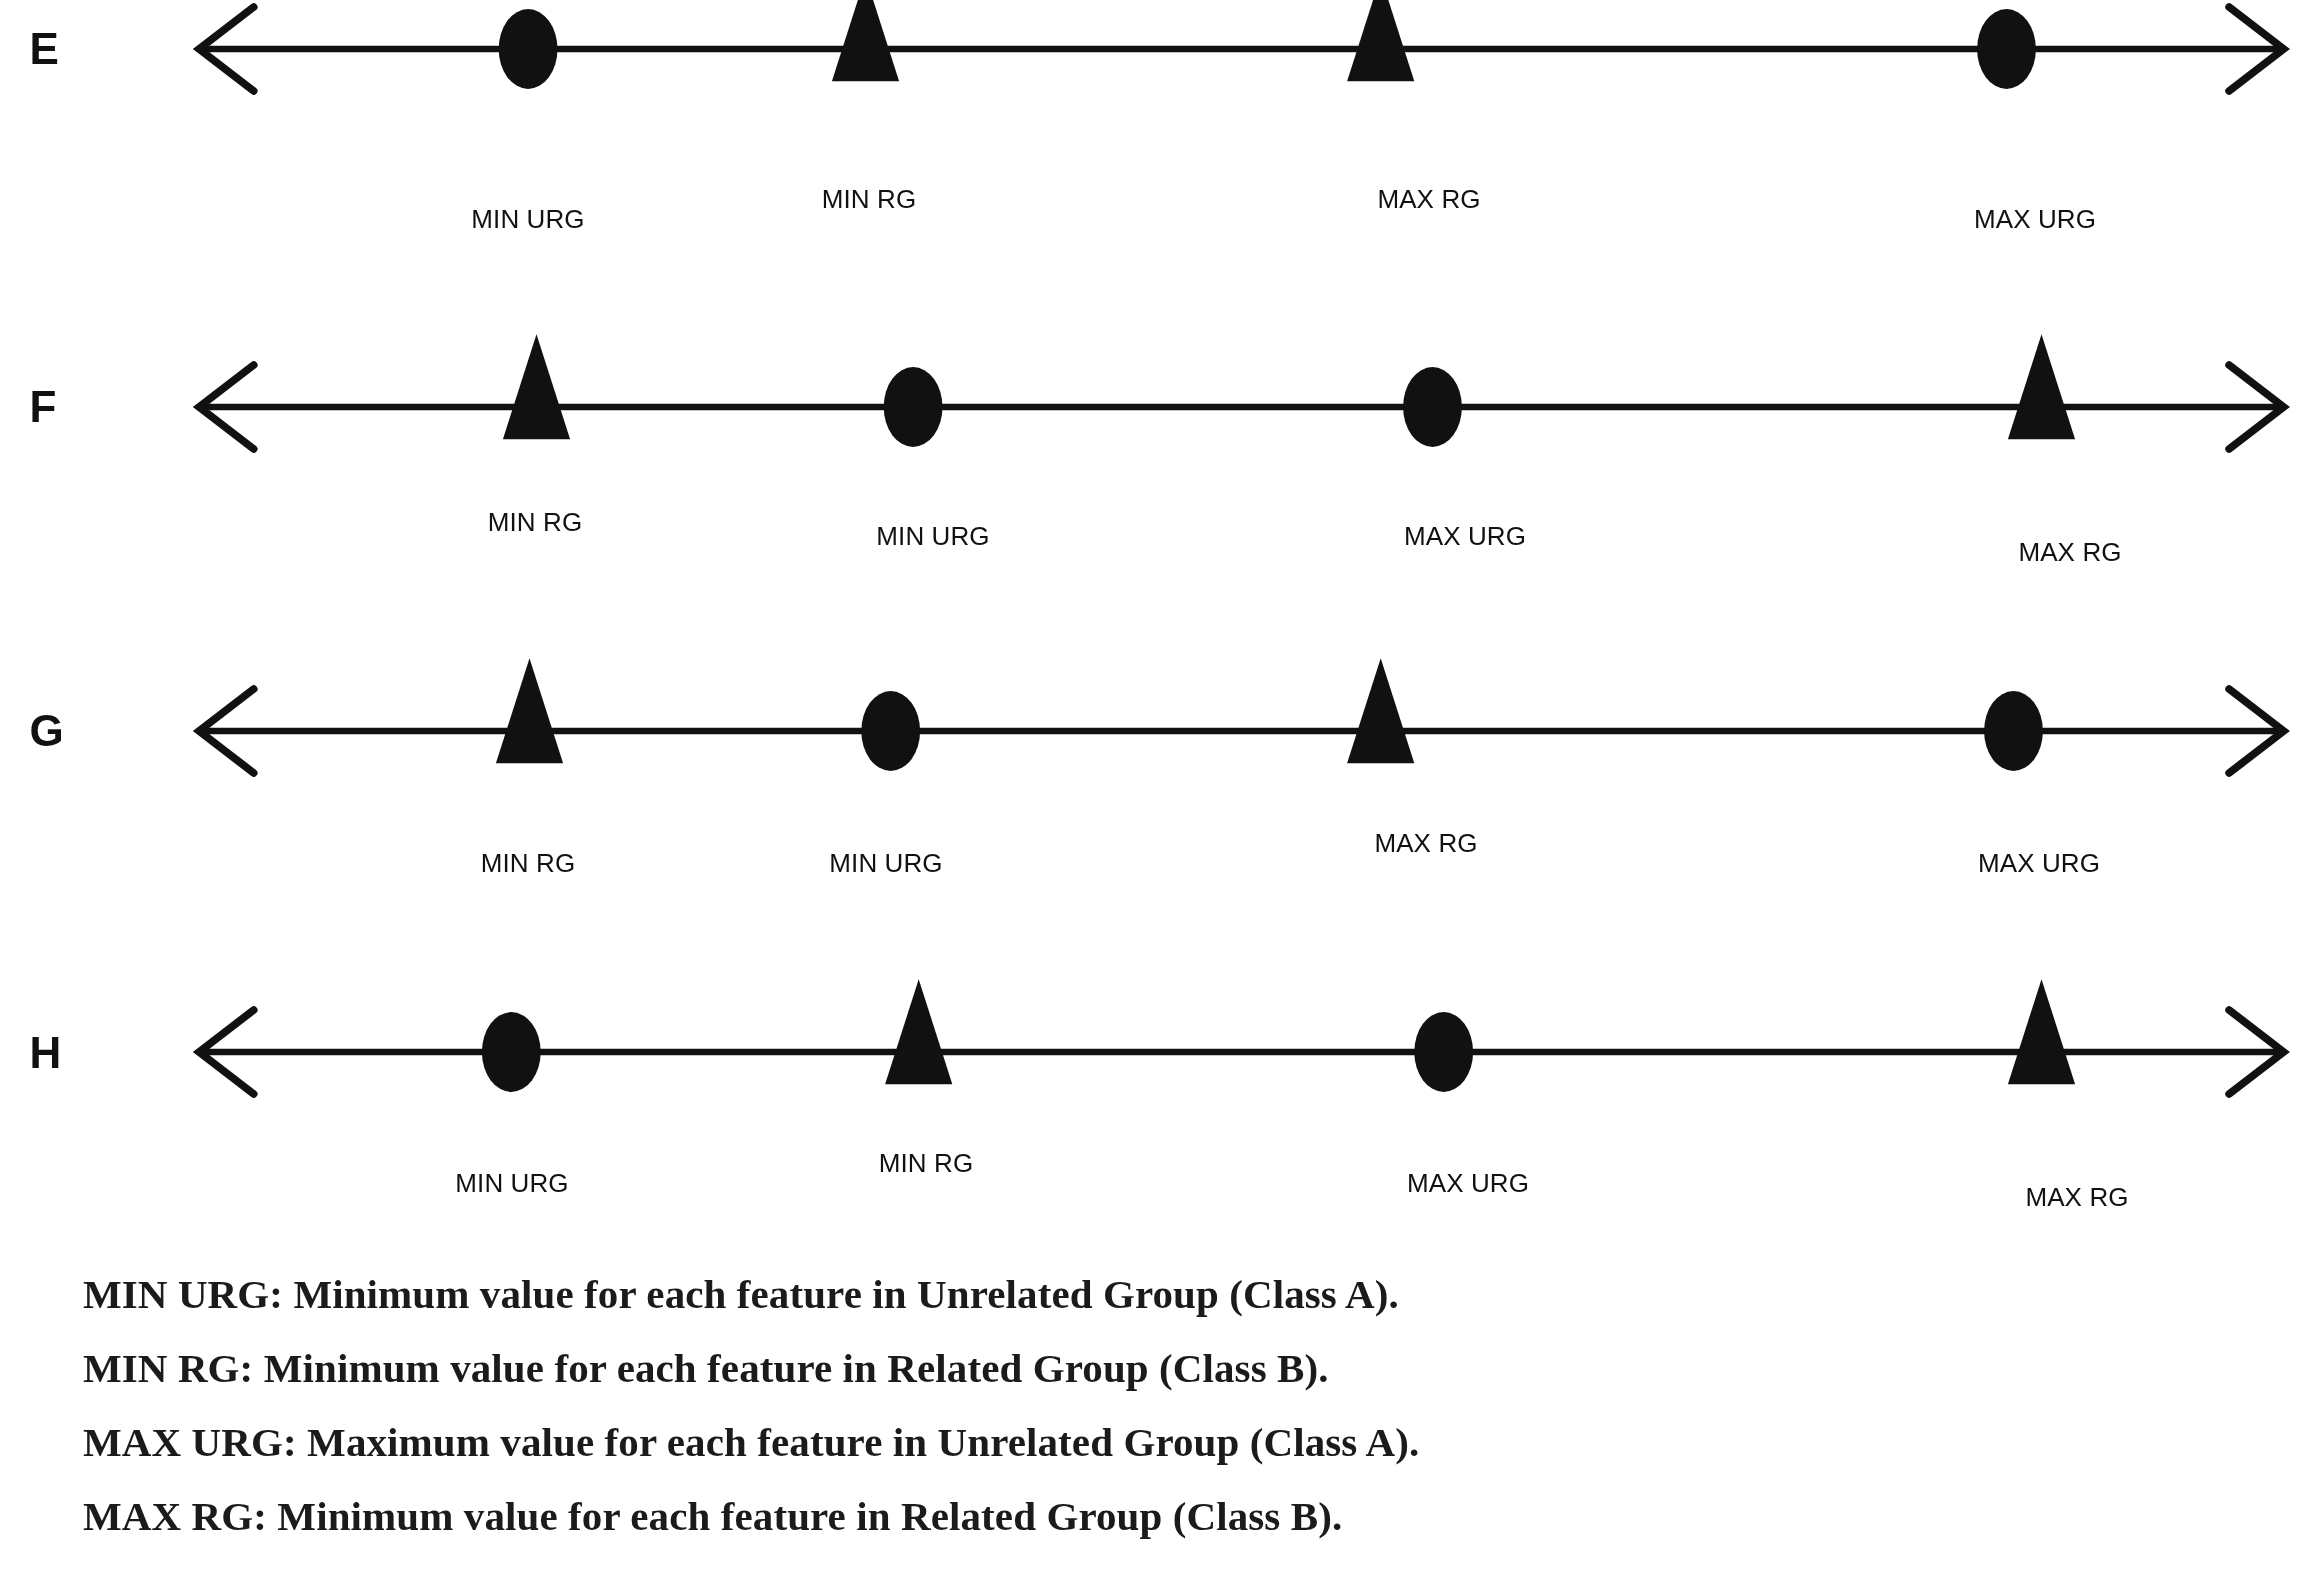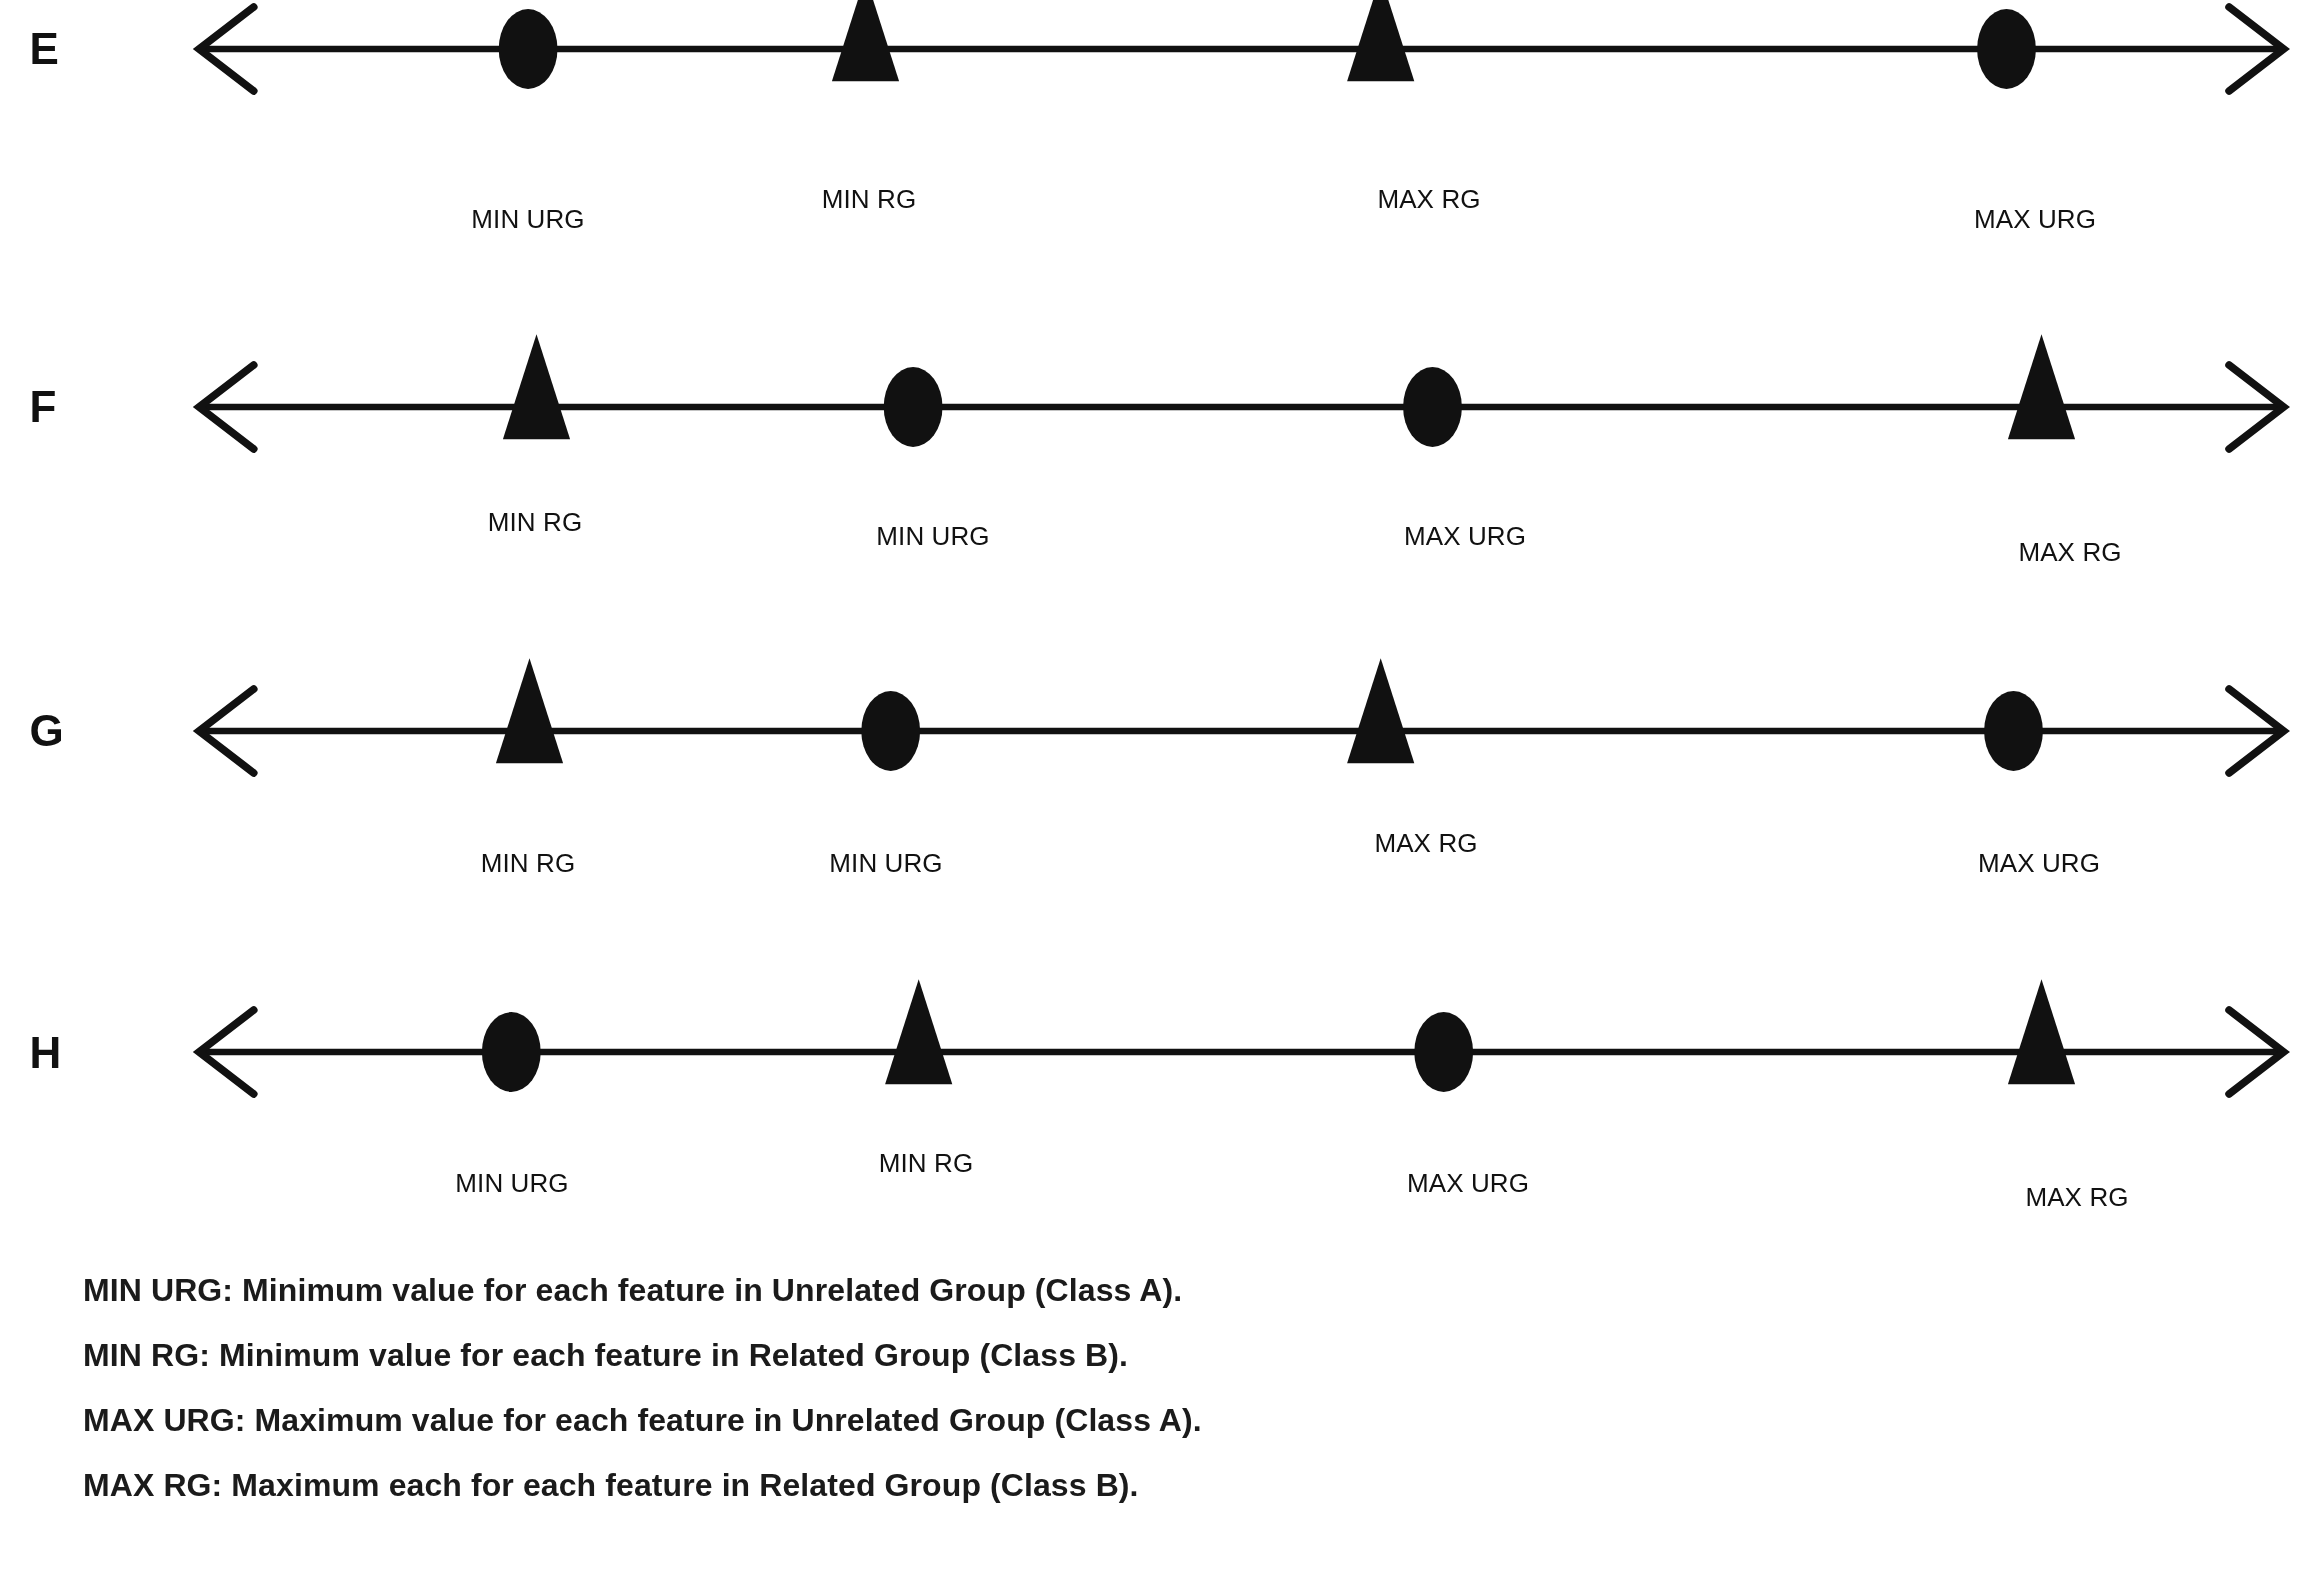--- a/index.html
+++ b/index.html
@@ -13,21 +13,21 @@
     font-size:44px;font-weight:600;letter-spacing:0.4px;color:#111;
     line-height:1;transform:translateY(-50%);}
   .axis-svg{position:absolute;left:0;top:0;}
 
   .marker-label{position:absolute;font-family:"Liberation Sans",sans-serif;
     font-size:26px;font-weight:400;color:#111;white-space:nowrap;
     transform:translateX(-50%);letter-spacing:0.1px;}
 
   
   .legend{position:absolute;left:83px;top:1274px;width:1825px;}
-  .legend-line{font-family:Liberation Sans, sans-serif;font-size:32px;
+  .legend-line{font-family:Liberation Serif, serif;font-size:41px;
     font-weight:700;color:#1b1b1b;line-height:1;margin-bottom:33px;
     white-space:nowrap;letter-spacing:0.1px;}
 </style>
 </head>
 <body>
 
 <div class="stage">
   <div id="rows-host">
       <div class="row" style="top: 0px;">
         <div class="row-letter" style="left: 29.5px; top: 49px;">E</div>
@@ -91,16 +91,16 @@
           <path d="M 1308 6 L 1356 156 L 1260 156 Z" fill="#111111"></path>
           <ellipse cx="2058" cy="110" rx="42" ry="57" fill="#111111"></ellipse>
           <path d="M 2912 6 L 2960 156 L 2864 156 Z" fill="#111111"></path>
         </svg>
       </div>
     </div>
   <div class="legend" id="legend-host">
       <div class="legend-line">MIN URG: Minimum value for each feature in Unrelated Group (Class A).</div>
       <div class="legend-line">MIN RG: Minimum value for each feature in Related Group (Class B).</div>
       <div class="legend-line">MAX URG: Maximum value for each feature in Unrelated Group (Class A).</div>
-      <div class="legend-line">MAX RG: Maximum each for each feature in Related Group (Class B).</div>
+      <div class="legend-line">MAX RG: Minimum value for each feature in Related Group (Class B).</div>
     </div>
 </div>
 
 
 </body></html>

